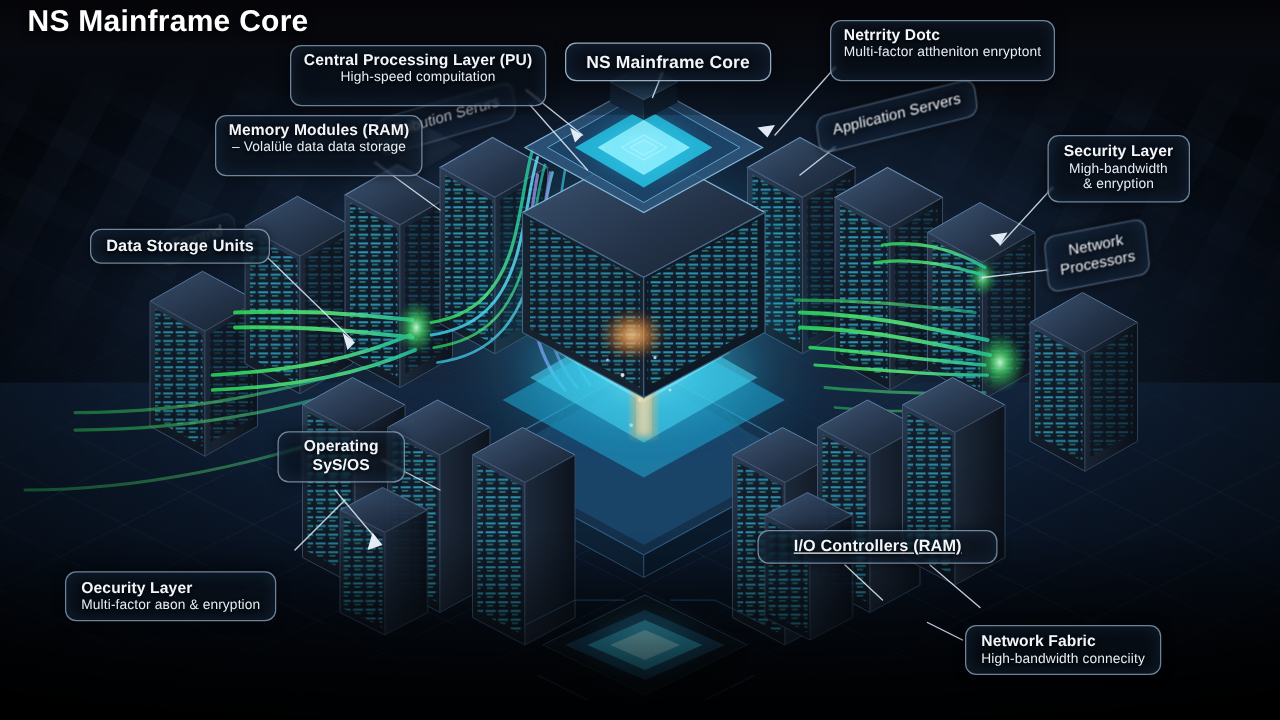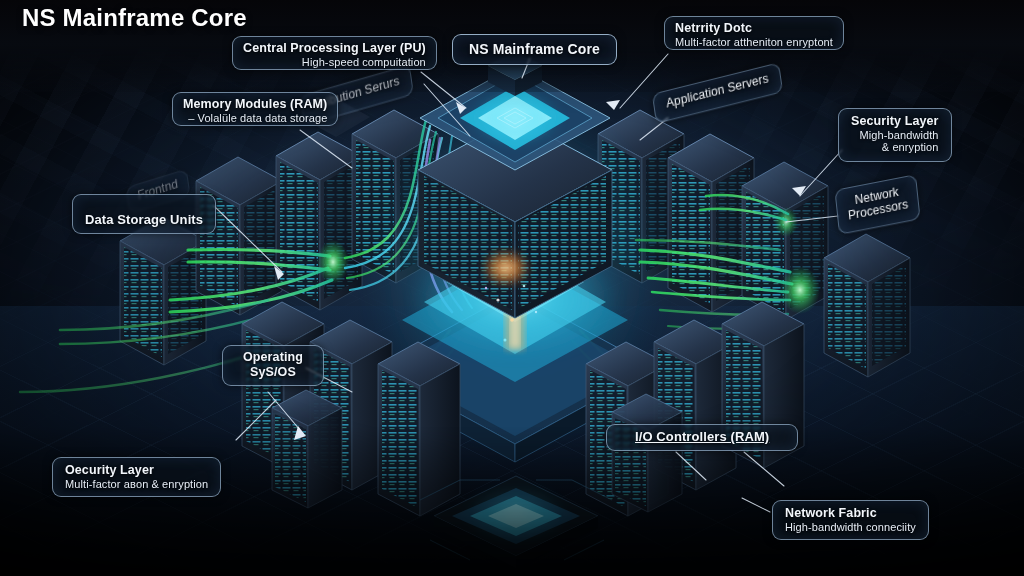--- a/index.html
+++ b/index.html
@@ -38,30 +38,30 @@
       radial-gradient(ellipse 78% 72% at 50% 48%, transparent 40%, rgba(0,0,0,.42) 78%, rgba(0,0,0,.88) 100%),
       linear-gradient(180deg, rgba(0,0,0,.55) 0%, transparent 14%, transparent 74%, rgba(0,0,0,.80) 100%);}
   .topbar{position:absolute;left:0;top:0;width:100%;height:92px;
     background:linear-gradient(180deg,#050508 0%,#070a10 48%,rgba(8,12,20,.25) 100%);}
 
   
   .label{position:absolute;
     background:rgba(10,17,28,.62);
     border:1px solid rgba(175,205,235,.62);
     border-radius:9px;
-    padding:4px 10px 1px;
+    padding:4px 10px 16px;
     color:#f2f6fb;
     text-align:center;
     line-height:1.16;
     letter-spacing:.1px;
     box-shadow:0 0 9px rgba(0,0,0,.55), 0 0 14px rgba(90,150,220,.13) inset;
     backdrop-filter:blur(1px);
     white-space:nowrap;}
   .label .t1{display:block;font-size:12.5px;font-weight:600;text-shadow:0 1px 3px rgba(0,0,0,.9);}
-  .label .t2{display:block;font-size:11px;font-weight:400;color:#e6edf6;text-shadow:0 1px 3px rgba(0,0,0,.9);text-align:right;}
+  .label .t2{display:block;font-size:11px;font-weight:400;color:#e6edf6;text-shadow:0 1px 3px rgba(0,0,0,.9);}
   .label.single .t1{font-size:13px;}
 
   
   .label.skew{background:rgba(16,26,42,.34);border-color:rgba(165,200,235,.42);}
   .label.skew .t1{font-size:12px;font-weight:500;}
 
   #page-title{position:absolute;left:22px;top:4px;
     font-size:24px;font-weight:700;color:#ffffff;letter-spacing:.2px;
     text-shadow:0 2px 6px rgba(0,0,0,.9);}
 </style>
@@ -474,21 +474,21 @@
   <div class="label" style="left:232px;top:36px;">
     <span class="t1">Central Processing Layer (PU)</span>
     <span class="t2">High-speed compuitation</span>
   </div>
 
   <div class="label" style="left:172px;top:92px;">
     <span class="t1">Memory Modules (RAM)</span>
     <span class="t2">– Volalüle data data storage</span>
   </div>
 
-  <div class="label single" style="left:72px;top:183px;padding:17px 12px 6px;margin-top:11px;">
+  <div class="label single" style="left:72px;top:183px;padding:5px 12px 6px;">
     <span class="t1">Data Storage Units</span>
   </div>
 
   <div class="label single" style="left:452px;top:34px;padding:6px 16px 7px;border-color:rgba(190,218,245,.78);background:rgba(12,20,33,.70);">
     <span class="t1" style="font-size:14px;font-weight:700;">NS Mainframe Core</span>
   </div>
 
   <div class="label" style="left:664px;top:16px;text-align:left;">
     <span class="t1">Netrrity Dotc</span>
     <span class="t2">Multi-factor attheniton enryptont</span>

